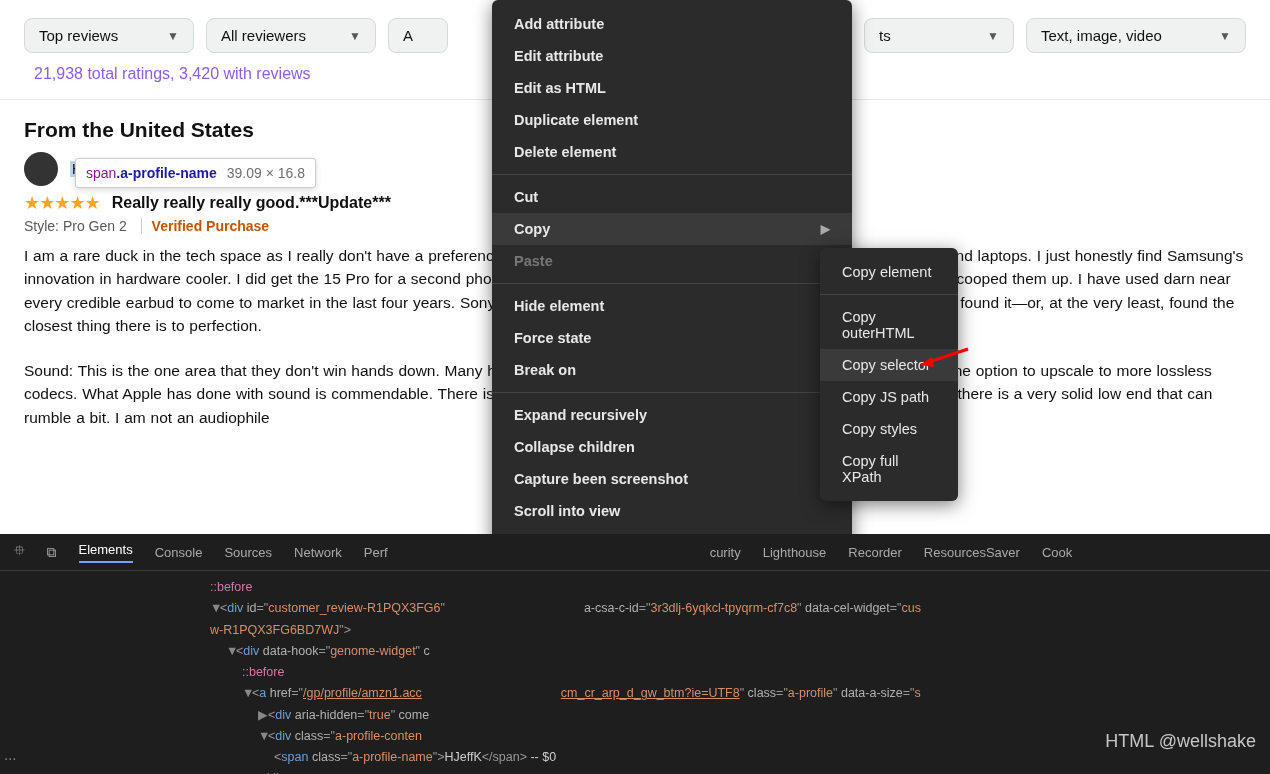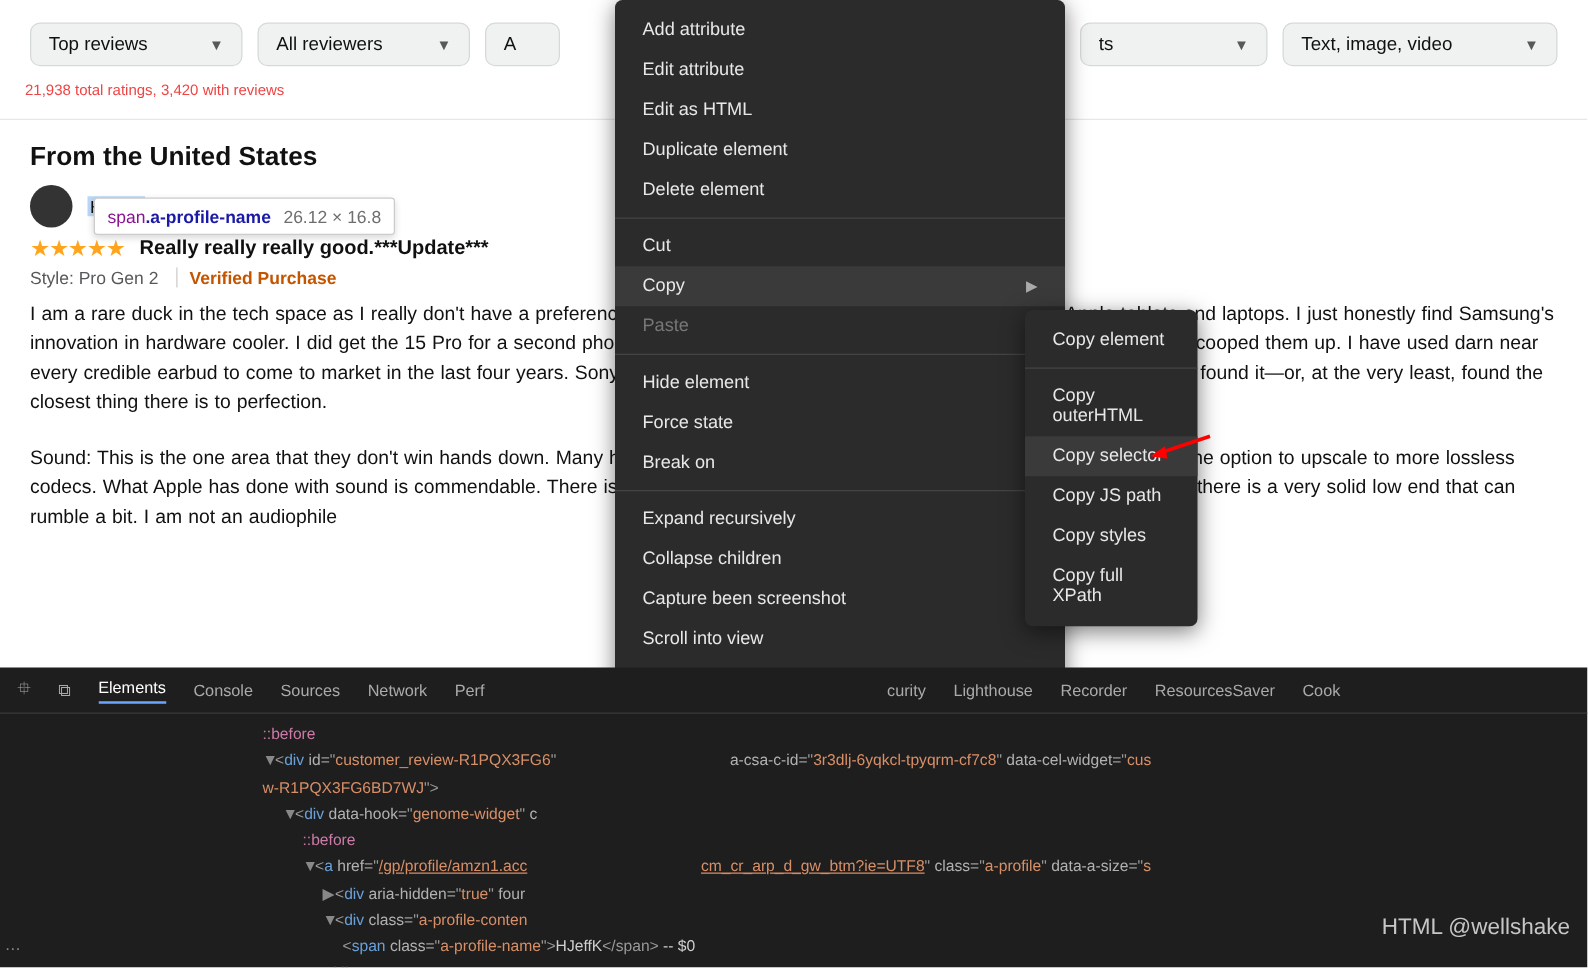--- a/index.html
+++ b/index.html
@@ -2,21 +2,21 @@
 <html><head>
 <meta charset="utf-8">
 <style>
 * { margin:0; padding:0; box-sizing:border-box; font-family:"Amazon Ember",Arial,sans-serif; }
 body { background:#fff; font-size:14px; color:#111; width:1270px; height:774px; overflow:hidden; position:relative; }
 
 
 .filters { display:flex; gap:12px; padding:18px 24px 10px; }
 .dropdown { display:flex; align-items:center; justify-content:space-between; background:#f0f2f2; border:1px solid #d5d9d9; border-radius:8px; padding:8px 14px; font-size:15px; color:#0f1111; min-width:170px; cursor:pointer; }
 .dropdown .chev { font-size:12px; color:#565959; margin-left:20px; }
-.ratings-line { padding:2px 20px 12px; font-size:12px; color:#ef4444; }
+.ratings-line { padding:2px 34px 12px; font-size:16px; color:#8b5cf6; }
 hr.sep { border:none; border-top:1px solid #e7e7e7; margin:4px 0 0; }
 
 
 .section-head { font-size:21px; font-weight:700; padding:18px 24px 10px; }
 .review { padding:0 24px; }
 .profile { display:flex; align-items:center; gap:12px; }
 .avatar { width:34px; height:34px; border-radius:50%; background:#333; }
 .pname { background:#bcd8f7; padding:0 2px; font-size:14px; }
 .title-row { display:flex; align-items:center; gap:12px; margin-top:6px; }
 .stars { color:#ffa41c; font-size:18px; letter-spacing:-1px; }
@@ -27,21 +27,21 @@
 .body { margin-top:10px; font-size:15.5px; color:#111; line-height:1.5; word-spacing:0.5px; }
 .body p { margin-bottom:22px; }
 
 
 .insp-tip { position:absolute; left:75px; top:158px; background:#fff; border:1px solid #ccc; border-radius:3px; padding:6px 10px; font-size:14px; display:flex; gap:10px; align-items:center; box-shadow:0 2px 6px rgba(0,0,0,.15);}
 .insp-tip .sel .tag{color:#881391;} .insp-tip .sel .cls{color:#1a1aa6; font-weight:600;}
 .insp-tip .dim{color:#6e6e6e;}
 
 
 .ctx { position:absolute; background:#2b2b2b; color:#e8e8e8; border-radius:6px; padding:8px 0; font-size:14.5px; box-shadow:0 4px 18px rgba(0,0,0,.5); }
-.ctx.main { left:492px; top:0; width:360px; }
+.ctx.main { left:492px; top:0; width:360px;font-weight:bold; }
 .ctx .item { display:flex; justify-content:space-between; align-items:center; padding:8px 22px; cursor:default; }
 .ctx .item.hover { background:#3a3a3a; }
 .ctx .sep { border-top:1px solid #444; margin:6px 0; }
 .ctx .dis { color:#777; }
 .ctx .arrow { color:#aaa; font-size:12px; }
 .ctx.sub { left:820px; top:248px; width:138px; }
 
 
 .arrow-svg { position:absolute; left:918px; top:345px; }
 
@@ -105,21 +105,21 @@
     <span class="vp">Verified Purchase</span>
   </div>
   <div class="body">
     <p>I am a rare duck in the tech space as I really don't have a preference. Currently I am using an Android phone and used Apple tablets and laptops. I just honestly find Samsung's innovation in hardware cooler. I did get the 15 Pro for a second phone to leave in the house and saw these new Airpods on sale, so I scooped them up. I have used darn near every credible earbud to come to market in the last four years. Sony, Bose, B&amp;W, Anker… I have been chasing the perfect set. I think I found it—or, at the very least, found the closest thing there is to perfection.</p>
     <p>Sound: This is the one area that they don't win hands down. Many have well tuned drivers. Some even have dual drivers. Many have the option to upscale to more lossless codecs. What Apple has done with sound is commendable. There is good separation between the highs, mids, and lows. Unlike many, there is a very solid low end that can rumble a bit. I am not an audiophile</p>
   </div>
 </div>
 
 <div class="insp-tip">
   <span class="sel"><span class="tag">span</span><span class="cls">.a-profile-name</span></span>
-  <span class="dim">26.12 × 16.8</span>
+  <span class="dim">39.09 × 16.8</span>
 </div>
 
 <div class="ctx main">
   <div class="item">
       <span>Add attribute</span>
     </div>
   <div class="item">
       <span>Edit attribute</span>
     </div>
   <div class="item">
@@ -221,21 +221,21 @@
     <span>ResourcesSaver</span>
     <span>Cook</span>
   </div>
   <div class="dt-body">
     <div class="ind1"><span class="pseudo">::before</span></div>
     <div class="ind1"><span class="tri">▼</span><span class="t-pnc">&lt;</span><span class="t-tag">div</span> <span class="t-attr">id</span><span class="t-pnc">="</span><span class="t-str">customer_review-R1PQX3FG6</span><span class="t-pnc">"</span>&nbsp;&nbsp;&nbsp;&nbsp;&nbsp;&nbsp;&nbsp;&nbsp;&nbsp;&nbsp;&nbsp;&nbsp;&nbsp;&nbsp;&nbsp;&nbsp;&nbsp;&nbsp;&nbsp;&nbsp;&nbsp;&nbsp;&nbsp;&nbsp;&nbsp;&nbsp;&nbsp;&nbsp;&nbsp;&nbsp;&nbsp;&nbsp;&nbsp;&nbsp;&nbsp;&nbsp;&nbsp;&nbsp;&nbsp;&nbsp;<span class="t-attr">a-csa-c-id</span><span class="t-pnc">="</span><span class="t-str">3r3dlj-6yqkcl-tpyqrm-cf7c8</span><span class="t-pnc">"</span> <span class="t-attr">data-cel-widget</span><span class="t-pnc">="</span><span class="t-str">cus</span></div>
     <div class="ind1"><span class="t-str">w-R1PQX3FG6BD7WJ</span><span class="t-pnc">"&gt;</span></div>
     <div class="ind2"><span class="tri">▼</span><span class="t-pnc">&lt;</span><span class="t-tag">div</span> <span class="t-attr">data-hook</span><span class="t-pnc">="</span><span class="t-str">genome-widget</span><span class="t-pnc">"</span> <span class="t-attr">c</span></div>
     <div class="ind3"><span class="pseudo">::before</span></div>
     <div class="ind3"><span class="tri">▼</span><span class="t-pnc">&lt;</span><span class="t-tag">a</span> <span class="t-attr">href</span><span class="t-pnc">="</span><span class="t-str" style="text-decoration:underline">/gp/profile/amzn1.acc</span>&nbsp;&nbsp;&nbsp;&nbsp;&nbsp;&nbsp;&nbsp;&nbsp;&nbsp;&nbsp;&nbsp;&nbsp;&nbsp;&nbsp;&nbsp;&nbsp;&nbsp;&nbsp;&nbsp;&nbsp;&nbsp;&nbsp;&nbsp;&nbsp;&nbsp;&nbsp;&nbsp;&nbsp;&nbsp;&nbsp;&nbsp;&nbsp;&nbsp;&nbsp;&nbsp;&nbsp;&nbsp;&nbsp;&nbsp;&nbsp;<span class="t-str" style="text-decoration:underline">cm_cr_arp_d_gw_btm?ie=UTF8</span><span class="t-pnc">"</span> <span class="t-attr">class</span><span class="t-pnc">="</span><span class="t-cl">a-profile</span><span class="t-pnc">"</span> <span class="t-attr">data-a-size</span><span class="t-pnc">="</span><span class="t-str">s</span></div>
-    <div class="ind4"><span class="tri">▶</span><span class="t-pnc">&lt;</span><span class="t-tag">div</span> <span class="t-attr">aria-hidden</span><span class="t-pnc">="</span><span class="t-str">true</span><span class="t-pnc">"</span> <span class="t-attr">four</span></div>
+    <div class="ind4"><span class="tri">▶</span><span class="t-pnc">&lt;</span><span class="t-tag">div</span> <span class="t-attr">aria-hidden</span><span class="t-pnc">="</span><span class="t-str">true</span><span class="t-pnc">"</span> <span class="t-attr">come</span></div>
     <div class="ind4"><span class="tri">▼</span><span class="t-pnc">&lt;</span><span class="t-tag">div</span> <span class="t-attr">class</span><span class="t-pnc">="</span><span class="t-cl">a-profile-conten</span></div>
     <div class="ind5"><span class="t-pnc">&lt;</span><span class="t-tag">span</span> <span class="t-attr">class</span><span class="t-pnc">="</span><span class="t-cl">a-profile-name</span><span class="t-pnc">"&gt;</span><span class="t-txt">HJeffK</span><span class="t-pnc">&lt;/span&gt;</span><span class="t-txt"> -- $0</span></div>
     <div class="ind4"><span class="t-pnc">&lt;/div&gt;</span></div>
   </div>
   <div class="dots">⋯</div>
 </div>
 
 <div class="wm">HTML @wellshake</div>
 
 </body></html>

